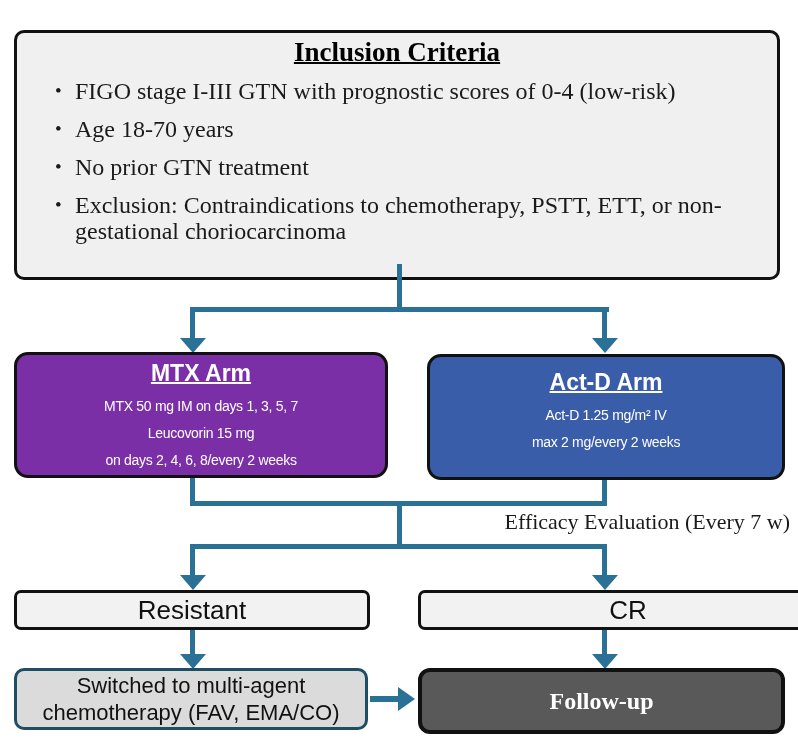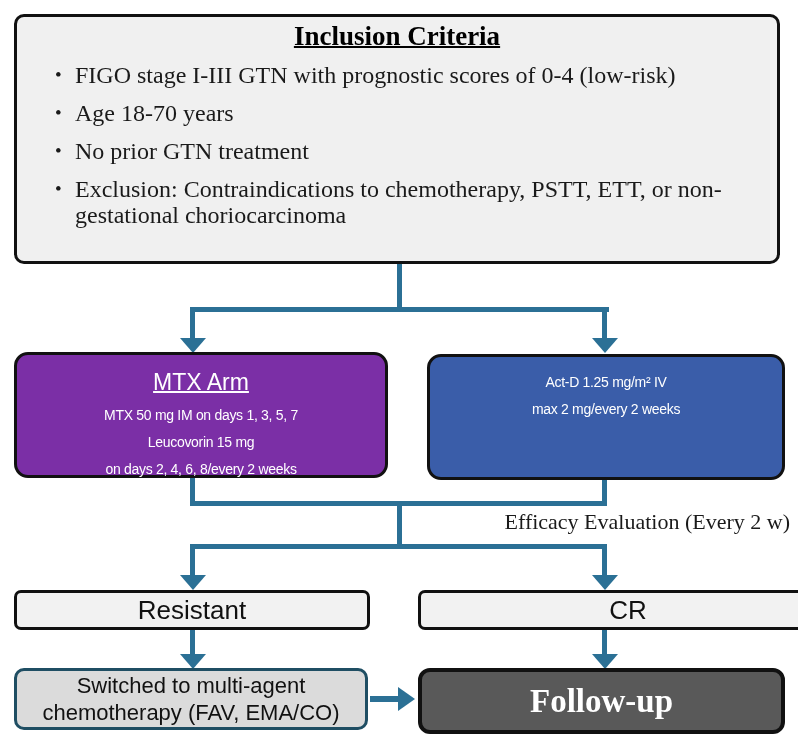--- a/index.html
+++ b/index.html
@@ -3,21 +3,21 @@
 <meta charset="utf-8">
 <style>
   html,body{margin:0;padding:0;background:#ffffff;}
   .canvas{
     position:relative;width:798px;height:744px;background:#ffffff;
     font-family:"Liberation Serif", serif;overflow:hidden;
   }
   
   .box{position:absolute;box-sizing:border-box;}
   .inclusion-box{
-    left:14px;top:14px;width:766px;height:250px;
+    left:14px;top:30px;width:766px;height:250px;
     background:var(--inclusion-bg,#F0F0F0);
     border:3px solid var(--border-black,#111);
     border-radius:10px;
   }
   .inc-title{
     text-align:center;font-weight:bold;font-size:27px;margin-top:4px;
     text-decoration:underline;text-decoration-thickness:2px;
   }
   .inc-list{list-style:none;margin:10px 0 0 0;padding:0 18px 0 36px;}
   .inc-list li{
@@ -25,22 +25,22 @@
     margin-bottom:12px;color:#1a1a1a;
   }
   .inc-list li::before{content:"•";position:absolute;left:2px;top:0;font-size:19px;}
   .arm-box{
     border:3px solid var(--border-black,#111);border-radius:14px;color:#ffffff;
     font-family:"Liberation Sans", sans-serif;text-align:center;
   }
   .mtx-box{left:14px;top:352px;width:374px;height:126px;background:var(--mtx-bg,#7B2FA6);padding-top:5px;}
   .actd-box{left:427px;top:354px;width:358px;height:126px;background:var(--actd-bg,#3A5DA9);padding-top:12px;}
   .arm-title{
-    font-size:23px;font-weight:normal;text-decoration:underline;
-    text-decoration-thickness:2px;margin-bottom:6px;margin-top:9px;
+    font-size:23px;font-weight:bold;text-decoration:underline;
+    text-decoration-thickness:2px;margin-bottom:6px;
   }
   .arm-line{font-size:14px;line-height:27px;letter-spacing:-0.3px;}
   .outcome-box{
     background:var(--light-box-bg,#F2F2F2);
     border:3px solid var(--border-black,#111);border-radius:7px;
     font-family:"Liberation Sans", sans-serif;font-size:26px;color:#111;
     display:flex;align-items:center;justify-content:center;text-align:right;
   }
   .resistant-box{left:14px;top:590px;width:356px;height:40px;}
   .cr-box{left:418px;top:590px;width:420px;height:40px;}
@@ -48,21 +48,21 @@
     left:14px;top:668px;width:354px;height:62px;
     background:var(--switched-bg,#DBDBDB);
     border:3px solid var(--switched-border,#1F4E63);border-radius:10px;
     font-family:"Liberation Sans", sans-serif;font-size:22px;line-height:27px;
     color:#111;text-align:center;display:flex;flex-direction:column;justify-content:center;
   }
   .followup-box{
     left:418px;top:668px;width:367px;height:66px;
     background:var(--followup-bg,#595959);
     border:4px solid var(--border-black,#111);border-radius:12px;
-    color:#ffffff;font-weight:bold;font-size:33px;
+    color:#ffffff;font-weight:bold;font-size:24px;
     display:flex;align-items:center;justify-content:center;
     font-family:"Liberation Serif", serif;
   }
   
   .vline,.hline{position:absolute;background:var(--arrow,#2B7095);}
   .vline{width:5px;}
   .hline{height:5px;}
   .tri-down{
     position:absolute;width:0;height:0;
     border-left:13px solid transparent;border-right:13px solid transparent;
@@ -101,34 +101,35 @@
   <div class="tri-down" style="left:592px;top:338px;"></div>
 
   <div class="box arm-box mtx-box">
     <div class="arm-title">MTX Arm</div>
     <div class="arm-line">MTX 50 mg IM on days 1, 3, 5, 7</div>
     <div class="arm-line">Leucovorin 15 mg</div>
     <div class="arm-line">on days 2, 4, 6, 8/every 2 weeks</div>
   </div>
 
   <div class="box arm-box actd-box">
+    <div class="arm-title">Act-D Arm</div>
     <div class="arm-line">Act-D 1.25 mg/m² IV</div>
     <div class="arm-line">max 2 mg/every 2 weeks</div>
   </div>
 
   <div class="vline" style="left:190px;top:478px;height:28px;"></div>
   <div class="vline" style="left:602px;top:480px;height:26px;"></div>
   <div class="hline" style="left:190px;top:501px;width:417px;"></div>
   <div class="vline" style="left:397px;top:501px;height:48px;"></div>
   <div class="hline" style="left:190px;top:544px;width:417px;"></div>
   <div class="vline" style="left:190px;top:544px;height:32px;"></div>
   <div class="tri-down" style="left:180px;top:575px;"></div>
   <div class="vline" style="left:602px;top:544px;height:32px;"></div>
   <div class="tri-down" style="left:592px;top:575px;"></div>
-  <div class="flow-label efficacy-label">Efficacy Evaluation (Every 2 w)</div>
+  <div class="flow-label efficacy-label">Efficacy Evaluation (Every 7 w)</div>
 
   <div class="box outcome-box resistant-box">
     <span>Resistant</span>
   </div>
   <div class="box outcome-box cr-box">
     <span>CR</span>
   </div>
 
   <div class="vline" style="left:190px;top:630px;height:26px;"></div>
   <div class="tri-down" style="left:180px;top:654px;"></div>

